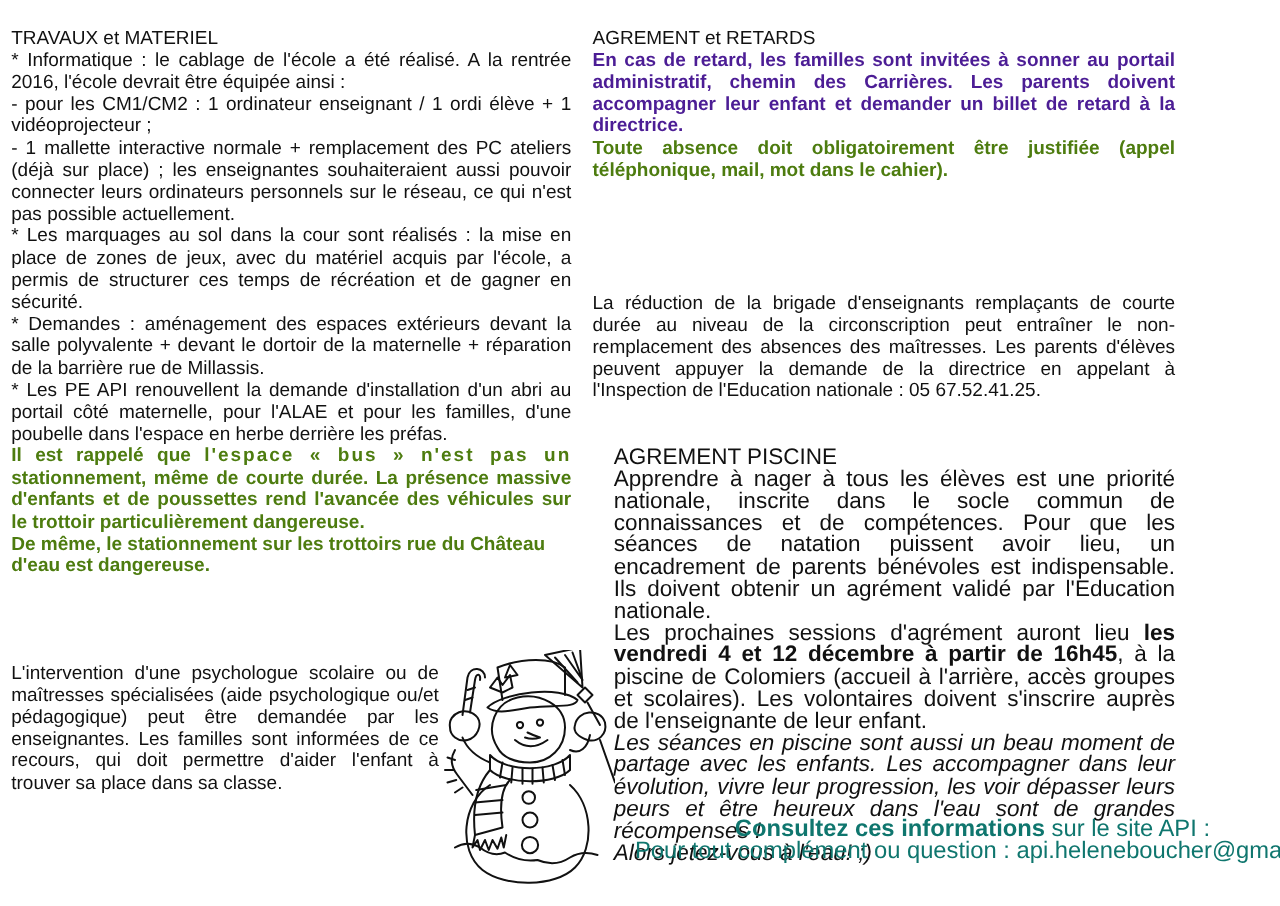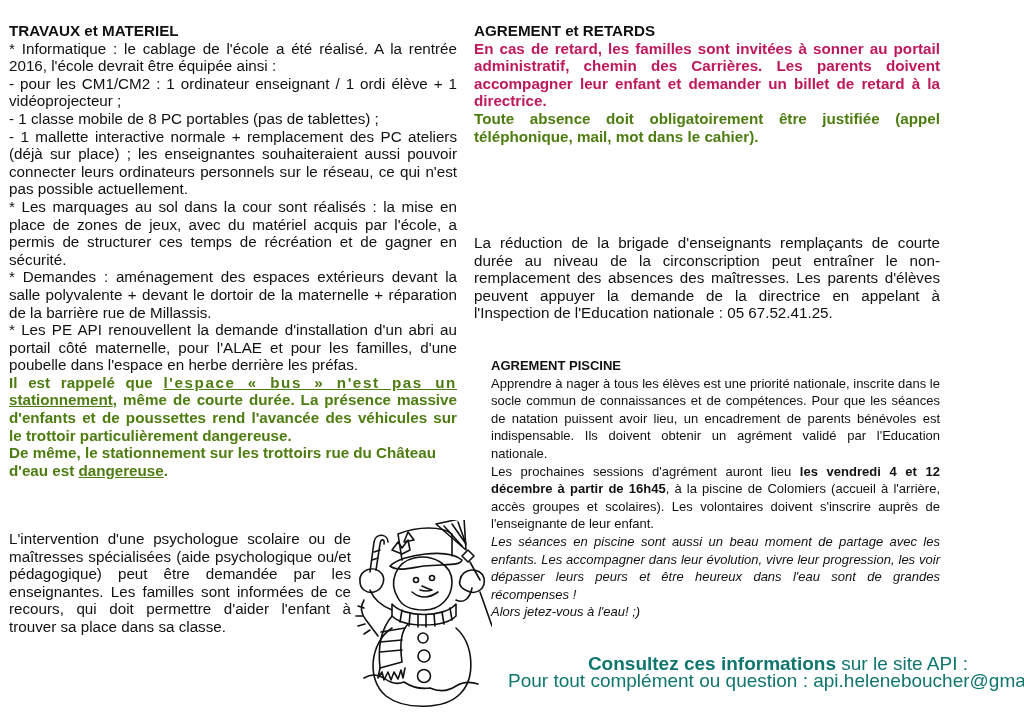--- a/index.html
+++ b/index.html
@@ -2,45 +2,44 @@
 <html><head>
 <meta charset="utf-8">
 <style>
   html, body { margin: 0; padding: 0; background: #ffffff; }
   body { width: 1024px; height: 725px; position: relative; overflow: hidden;
          font-family: "Liberation Sans", sans-serif; color: #111111; }
   .col { position: absolute; font-size: 15.2px; line-height: 17.6px; text-align: justify; }
   .col p { margin: 0; }
   .left { left: 9px; top: 22px; width: 448px; }
   .right { left: 474px; top: 22px; width: 466px; }
-  .h { font-weight: bold; text-align: left; }
+  .h { font-weight: normal; text-align: left; }
   .red { color: #4d7c0f; font-weight: bold; }
-  .blue { color: #be185d; font-weight: bold; }
-  .u { text-decoration: underline; }
+  .blue { color: #4c1d95; font-weight: bold; }
+  .u { }
   .spaced { letter-spacing: 1.6px; }
   .it { font-style: italic; }
   .b { font-weight: bold; margin-top: 44px; }
   .rased { position: absolute; left: 9px; top: 530px; width: 342px; font-size: 15.2px; line-height: 17.6px; text-align: justify; }
   .rased p { margin: 0; }
-  .piscine { position: absolute; left: 491px; top: 357px; width: 449px; font-size: 13px; line-height: 17.6px; text-align: justify; }
+  .piscine { position: absolute; left: 491px; top: 357px; width: 449px; font-size: 18px; line-height: 17.6px; text-align: justify; }
   .piscine p { margin: 0; }
   .rempl { position: absolute; left: 474px; top: 234px; width: 466px; font-size: 15.2px; line-height: 17.6px; text-align: justify; }
   .rempl p { margin: 0; }
   .footer { position: absolute; left: 508px; top: 655px; width: 460px; font-size: 19px; line-height: 17px; color: #0f766e; text-align: right; }
   .footer p { margin: 0; white-space: nowrap; }
   .snowman { position: absolute; left: 352px; top: 520px; width: 140px; height: 192px; }
 </style>
 </head>
 <body>
 
 <div class="col left">
   <p class="h">TRAVAUX et MATERIEL</p>
   <p>* Informatique : le cablage de l'école a été réalisé.  A la rentrée 2016, l'école devrait être équipée ainsi :</p>
   <p>- pour les CM1/CM2 : 1 ordinateur enseignant / 1 ordi élève + 1 vidéoprojecteur ;</p>
-  <p>- 1 classe mobile de 8 PC portables (pas de tablettes) ;</p>
   <p>- 1 mallette interactive normale + remplacement des PC ateliers (déjà sur place) ; les enseignantes souhaiteraient aussi pouvoir connecter leurs ordinateurs personnels sur le réseau, ce qui n'est pas possible actuellement.</p>
   <p>* Les marquages au sol dans la cour sont réalisés : la mise en place de zones de jeux, avec du matériel acquis par l'école, a permis de structurer ces temps de récréation et de gagner en sécurité.</p>
   <p>* Demandes : aménagement des espaces extérieurs devant la salle polyvalente + devant le dortoir de la maternelle + réparation de la barrière rue de Millassis.</p>
   <p>* Les PE API renouvellent la demande d'installation d'un abri au portail côté maternelle, pour l'ALAE et pour les familles, d'une poubelle dans l'espace en herbe derrière les préfas.</p>
   <p class="red"><span>Il est rappelé que </span><span class="u spaced">l'espace « bus » n'est pas un</span> <span class="u">stationnement</span><span>, même de courte durée. La présence massive d'enfants et de poussettes rend l'avancée des véhicules sur le trottoir particulièrement dangereuse.</span></p>
   <p class="red" style="text-align:left"><span>De même, le stationnement sur les trottoirs rue du Château d'eau est </span><span class="u">dangereuse</span><span>.</span></p>
 </div>
 
 <div class="rased">
   <p>L'intervention d'une psychologue scolaire ou de maîtresses spécialisées (aide psychologique ou/et pédagogique) peut être demandée par les enseignantes. Les familles sont informées de ce recours, qui doit permettre d'aider l'enfant à trouver sa place dans sa classe.</p>

